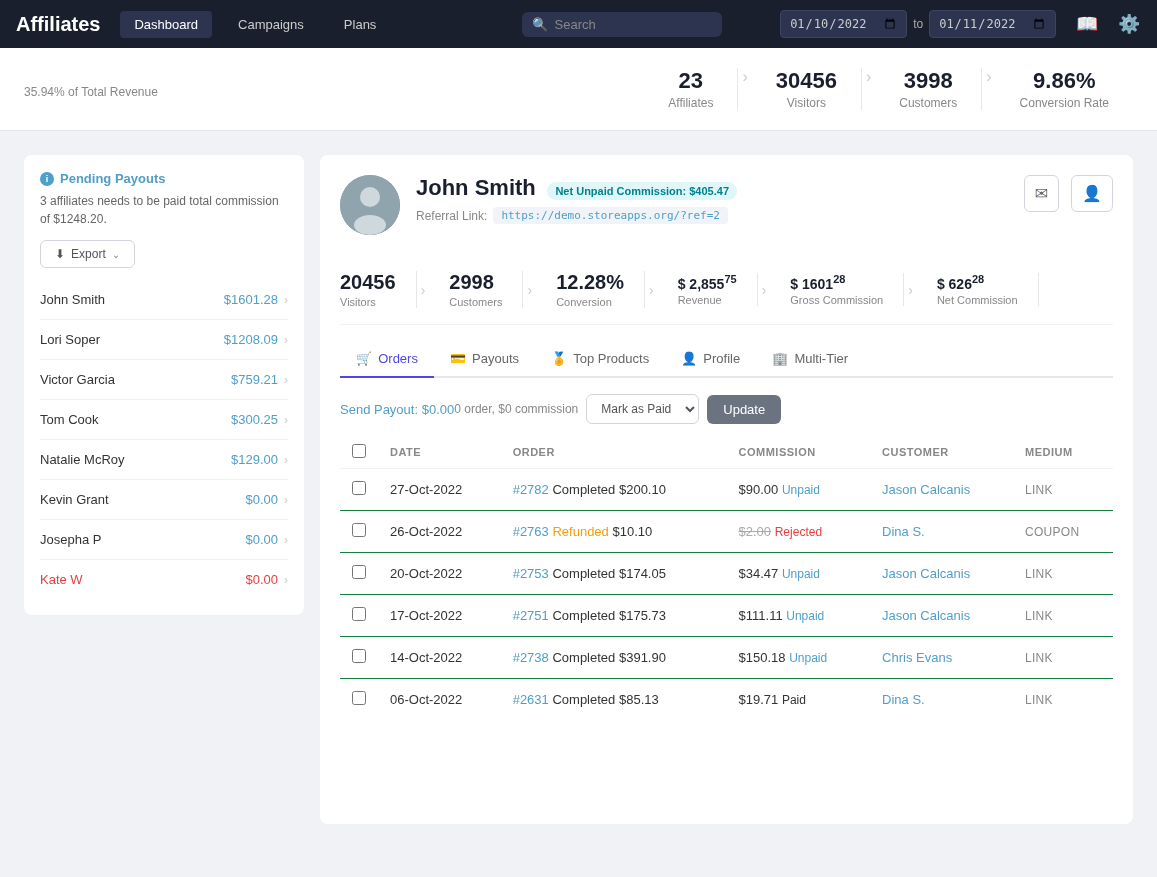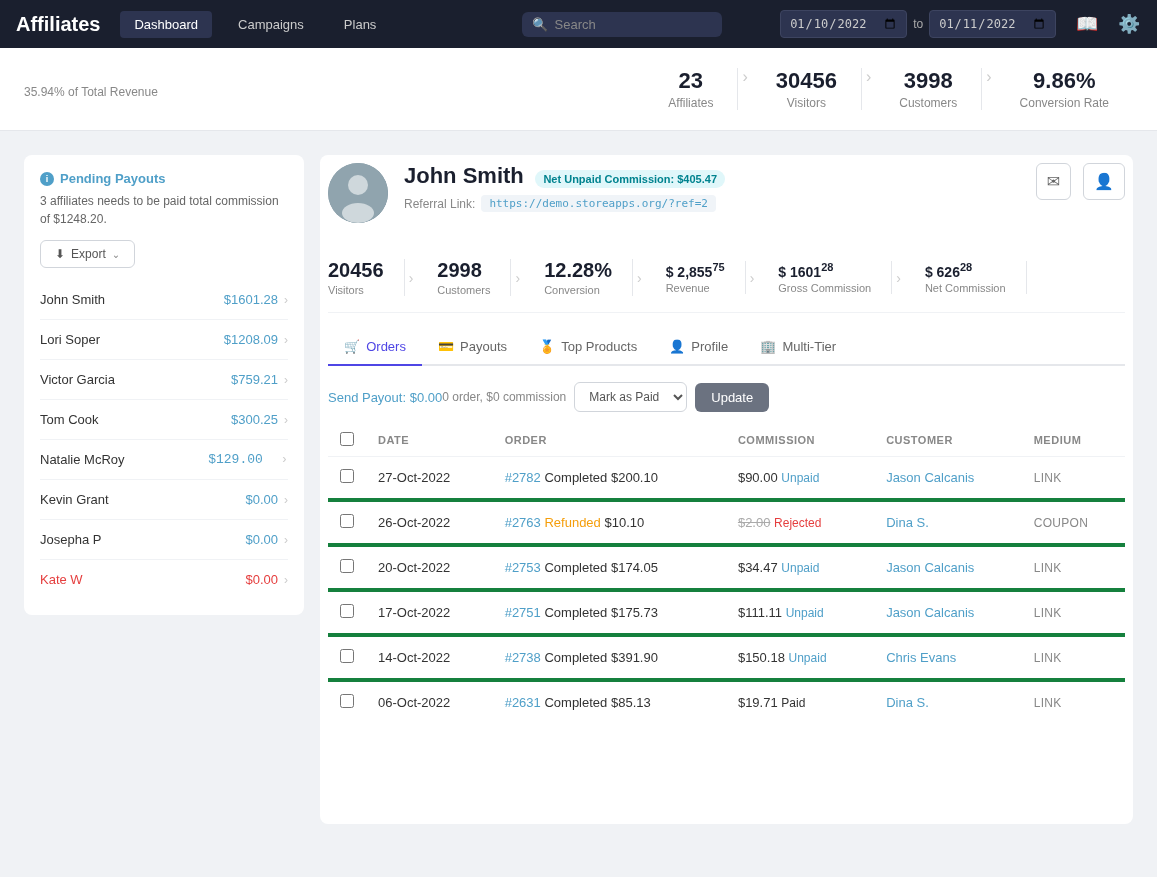--- a/index.html
+++ b/index.html
@@ -45,21 +45,21 @@
     .affiliate-list { margin-top: 12px; }
     .affiliate-item { display: flex; align-items: center; justify-content: space-between; padding: 12px 0; border-bottom: 1px solid #f0f2f5; cursor: pointer; }
     .affiliate-item:last-child { border-bottom: none; }
     .affiliate-name { font-size: 13px; color: #333; }
     .affiliate-name.red { color: #e53e3e; }
     .affiliate-commission { font-size: 13px; color: #4f9fc8; font-weight: 500; }
     .affiliate-commission.red { color: #e53e3e; }
     .chevron { color: #ccc; font-size: 12px; }
 
     
-    .detail-panel { flex: 1; background: #fff; border-radius: 8px; margin-left: 16px; padding: 8px; }
+    .detail-panel { flex: 1; background: #fff; border-radius: 8px; margin-left: 16px; padding: 20px; }
     .affiliate-header { display: flex; align-items: flex-start; gap: 16px; margin-bottom: 20px; }
     .avatar { width: 60px; height: 60px; border-radius: 50%; background: #b0bec5; overflow: hidden; flex-shrink: 0; }
     .avatar-placeholder { width: 100%; height: 100%; background: linear-gradient(135deg, #90a4ae, #607d8b); display: flex; align-items: center; justify-content: center; color: #fff; font-size: 20px; }
     .affiliate-info { flex: 1; }
     .affiliate-full-name { font-size: 22px; font-weight: 700; color: #1a1f2e; }
     .net-commission-badge { background: #e0f7fa; color: #00838f; font-size: 11px; padding: 3px 8px; border-radius: 12px; font-weight: 600; margin-left: 8px; }
     .referral-row { display: flex; align-items: center; gap: 6px; margin-top: 6px; font-size: 12px; color: #888; }
     .referral-link { background: #f0f4f8; padding: 2px 8px; border-radius: 4px; color: #4f9fc8; font-family: monospace; font-size: 11px; }
     .header-actions { display: flex; gap: 12px; margin-left: auto; }
     .header-action-btn { border: 1px solid #d1d5db; background: #fff; padding: 8px 10px; border-radius: 6px; cursor: pointer; color: #666; font-size: 16px; }
@@ -83,21 +83,21 @@
     .orders-toolbar { display: flex; align-items: center; margin-bottom: 12px; }
     .send-payout { color: #4f9fc8; font-size: 13px; font-weight: 500; cursor: pointer; }
     .toolbar-right { display: flex; align-items: center; gap: 8px; }
     .order-count { font-size: 12px; color: #888; }
     .mark-paid-select { border: 1px solid #d1d5db; border-radius: 6px; padding: 6px 10px; font-size: 12px; color: #555; cursor: pointer; background: #fff; }
     .update-btn { background: #6b7280; color: #fff; border: none; padding: 7px 16px; border-radius: 6px; cursor: pointer; font-size: 13px; font-weight: 500; }
 
     
     .orders-table { width: 100%; border-collapse: collapse; }
     .orders-table th { text-align: left; font-size: 11px; font-weight: 600; color: #888; padding: 8px 12px; border-bottom: 1px solid #f0f2f5; letter-spacing: 0.5px; }
-    .orders-table td { padding: 12px 12px; border-bottom: 4px solid #15803d; font-size: 13px; }
+    .orders-table td { padding: 12px 12px; border-bottom: 1px solid #15803d; font-size: 13px; }
     .orders-table tr:last-child td { border-bottom: none; }
     .order-link { color: #4f9fc8; text-decoration: none; font-weight: 500; }
     .status-completed { color: #333; }
     .status-refunded { color: #f59e0b; }
     .commission-strikethrough { text-decoration: line-through; color: #aaa; }
     .status-unpaid { color: #4f9fc8; font-size: 12px; }
     .status-paid { color: #333; font-size: 12px; }
     .status-rejected { color: #e53e3e; font-size: 12px; }
     .customer-link { color: #4f9fc8; text-decoration: none; }
     .medium-label { color: #888; font-size: 12px; letter-spacing: 0.3px; }
@@ -196,21 +196,21 @@
   </div>
           <div class="affiliate-item">
     <span class="affiliate-name">Tom Cook</span>
     <div style="display:flex;align-items:center;gap:6px;">
       <span class="affiliate-commission">$300.25</span>
       <span class="chevron">›</span>
     </div>
   </div>
           <div class="affiliate-item">
     <span class="affiliate-name">Natalie McRoy</span>
-    <div style="display:flex;align-items:flex-end;gap:18px;font-family:Liberation Mono, monospace;">
+    <div style="display:flex;align-items:flex-end;gap:6px;">
       <span class="affiliate-commission">$129.00</span>
       <span class="chevron">›</span>
     </div>
   </div>
           <div class="affiliate-item">
     <span class="affiliate-name">Kevin Grant</span>
     <div style="display:flex;align-items:center;gap:6px;">
       <span class="affiliate-commission">$0.00</span>
       <span class="chevron">›</span>
     </div>

